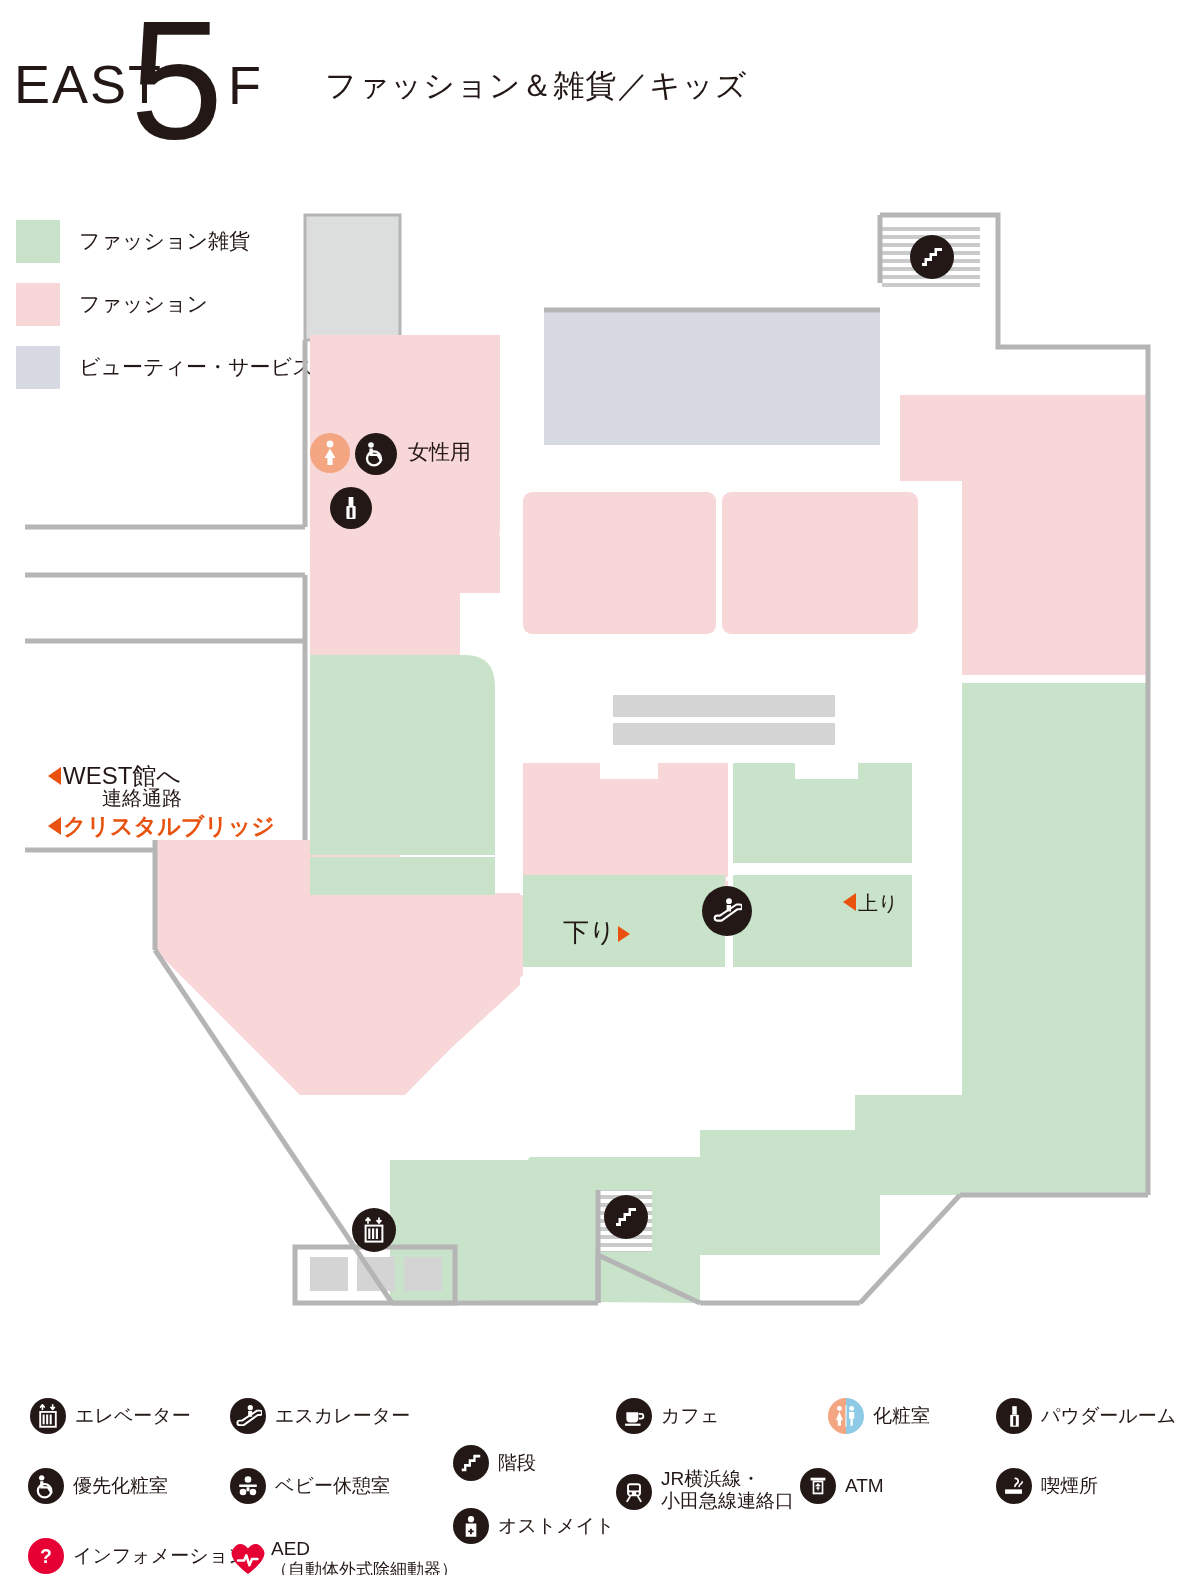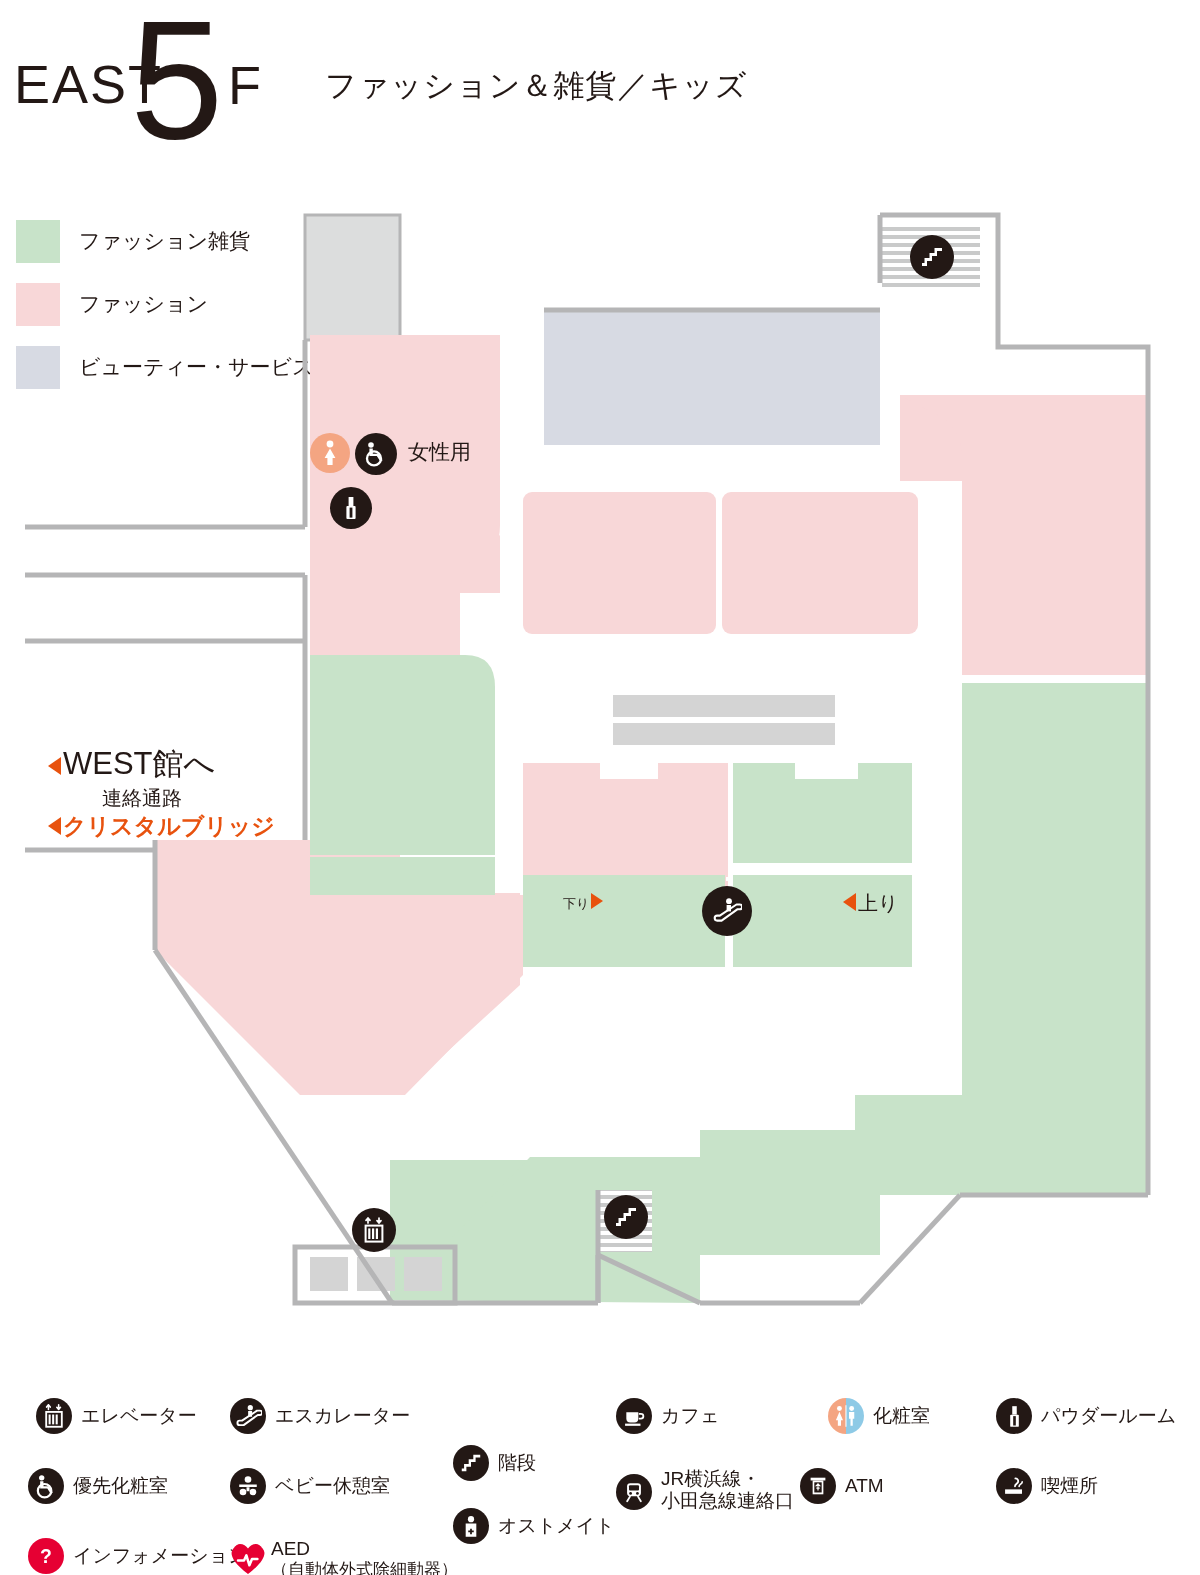--- a/index.html
+++ b/index.html
@@ -92,36 +92,36 @@
     font-size: 19px;
     color: #231815;
     white-space: nowrap;
     line-height: 1;
   }
   #label-josei {
     left: 408px; top: 246px;
     font-size: 21px;
   }
   #label-west {
-    left: 48px; top: 553px;
-    font-size: 31px;
+    left: 48px; top: 569px;
+    font-size: 24px;
   }
   #label-renraku {
     left: 102px; top: 593px;
     font-size: 20px;
   }
   #label-crystal {
     left: 48px; top: 620px;
     font-size: 23px;
     font-weight: bold;
     color: #e8520e;
   }
   #label-kudari {
-    left: 563px; top: 698px;
-    font-size: 13px;
+    left: 563px; top: 724px;
+    font-size: 26px;
   }
   #label-nobori {
     left: 843px; top: 698px;
     font-size: 20px;
   }
   .arrow-left {
     display: inline-block;
     width: 0; height: 0;
     border-top: 9px solid transparent;
     border-bottom: 9px solid transparent;
@@ -392,21 +392,21 @@
   </div>
 
   <div class="map-text" id="label-nobori">
     <span class="arrow-left"></span><span>上り</span>
   </div>
 </div>
 
 <div id="icon-legend">
 
   <div class="il-row">
-    <div class="il-item" style="left:8px;">
+    <div class="il-item" style="left:2px;">
       <span class="il-icon">
         <svg width="26" height="26" viewBox="0 0 28 28">
           <path d="M8 7 L8 2 M8 2 L6 4.4 M8 2 L10 4.4" stroke="#fff" stroke-width="1.7" fill="none" stroke-linecap="round"></path>
           <path d="M19 2 L19 7 M19 7 L17 4.6 M19 7 L21 4.6" stroke="#fff" stroke-width="1.7" fill="none" stroke-linecap="round"></path>
           <rect x="5.6" y="9.6" width="16.8" height="16" fill="none" stroke="#fff" stroke-width="2"></rect>
           <g fill="#fff">
             <rect x="8.2" y="12.4" width="2.2" height="10.6"></rect>
             <rect x="12" y="12.4" width="2.2" height="10.6"></rect>
             <rect x="15.8" y="12.4" width="2.2" height="10.6"></rect>
           </g>

